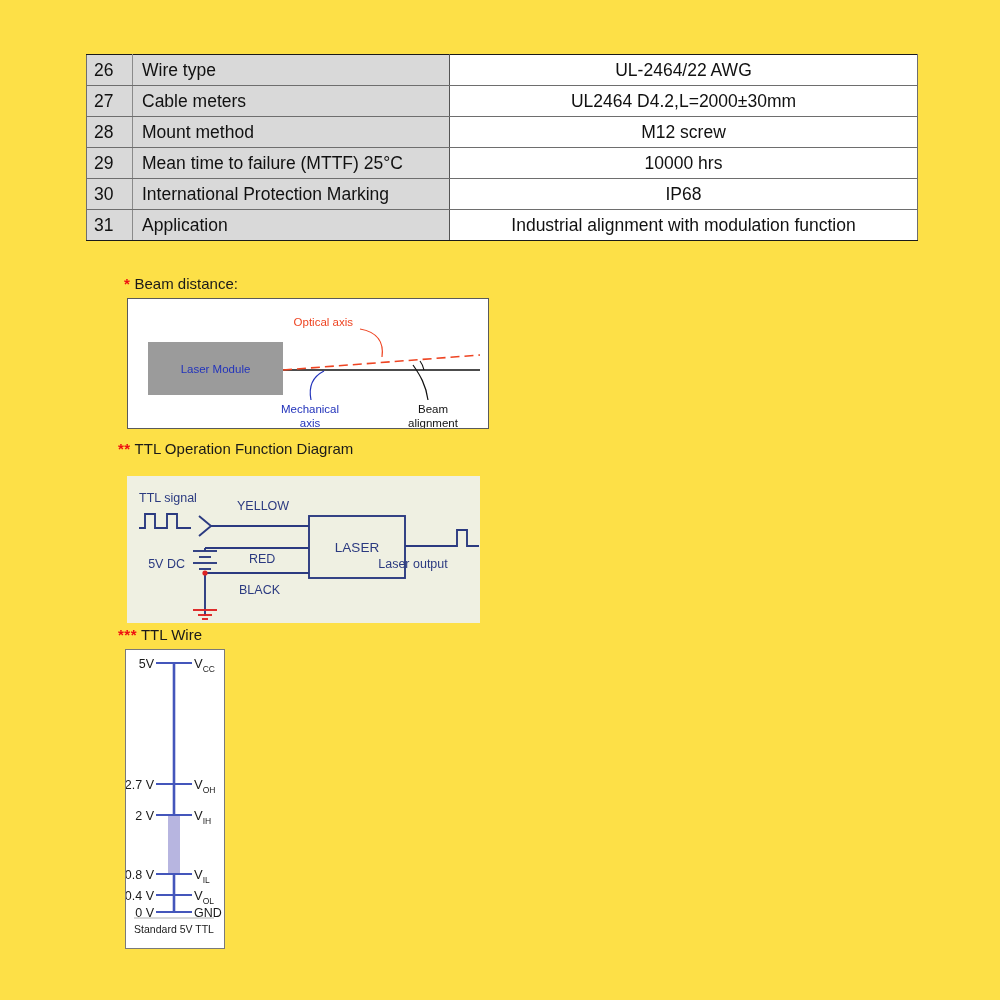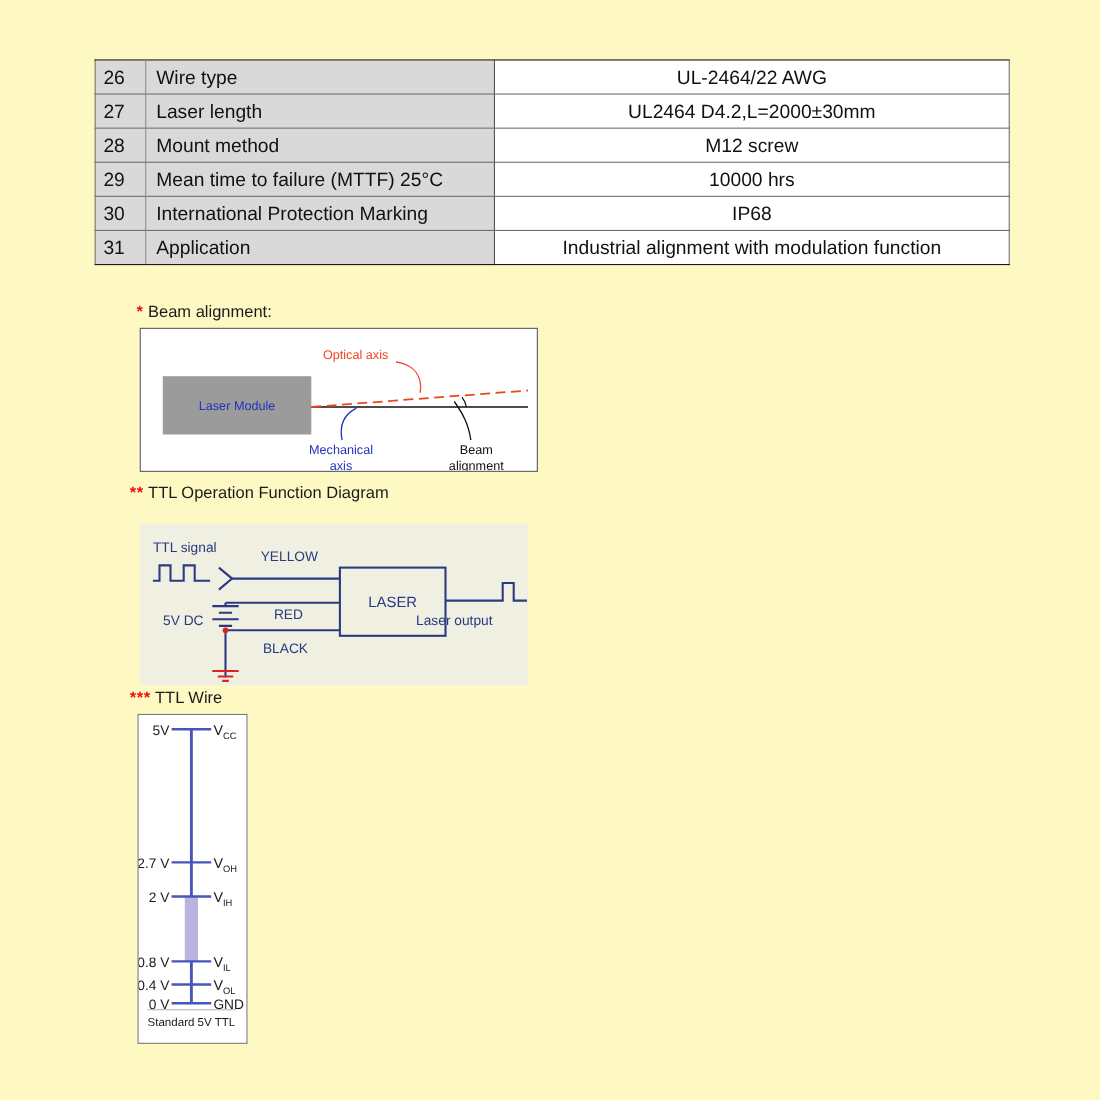--- a/index.html
+++ b/index.html
@@ -4,21 +4,21 @@
 <style>
   html, body {
     margin: 0; padding: 0;
     background: #ffffff;
     width: 1000px; height: 1000px;
     font-family: "Liberation Sans", sans-serif;
   }
   #page {
     position: relative;
     width: 1000px; height: 1000px;
-    background: #fef9c3;
+    background: #fde047;
     overflow: hidden;
   }
 
   
   #spec-table {
     position: absolute;
     left: 86px; top: 54px;
     width: 832px;
     border-collapse: collapse;
     table-layout: fixed;
@@ -102,21 +102,21 @@
 
   <table id="spec-table">
     <tbody id="spec-table-body">
         <tr>
           <td class="idx">26</td>
           <td class="label">Wire type</td>
           <td class="value">UL-2464/22 AWG</td>
         </tr>
         <tr>
           <td class="idx">27</td>
-          <td class="label">Laser length</td>
+          <td class="label">Cable meters</td>
           <td class="value">UL2464 D4.2,L=2000±30mm</td>
         </tr>
         <tr>
           <td class="idx">28</td>
           <td class="label">Mount method</td>
           <td class="value">M12 screw</td>
         </tr>
         <tr>
           <td class="idx">29</td>
           <td class="label">Mean time to failure (MTTF) 25°C</td>
@@ -130,21 +130,21 @@
         <tr>
           <td class="idx">31</td>
           <td class="label">Application</td>
           <td class="value">Industrial alignment with modulation function</td>
         </tr>
       </tbody>
   </table>
 
   <div class="caption" style="left:124px; top:275px;">
     <span class="star">*</span>
-    <span>Beam alignment:</span>
+    <span>Beam distance:</span>
   </div>
 
   <div id="beam-figure">
     <svg width="360" height="129" viewBox="0 0 360 129">
 
       <rect x="20" y="43" width="135" height="53" fill="#9b9b9b"></rect>
       <text id="bm-module" class="fig-text" x="87.5" y="74" text-anchor="middle" font-size="11.5" fill="#2233bb">Laser Module</text>
 
       <line x1="155" y1="71" x2="352" y2="71" stroke="#111111" stroke-width="1.3"></line>
 

